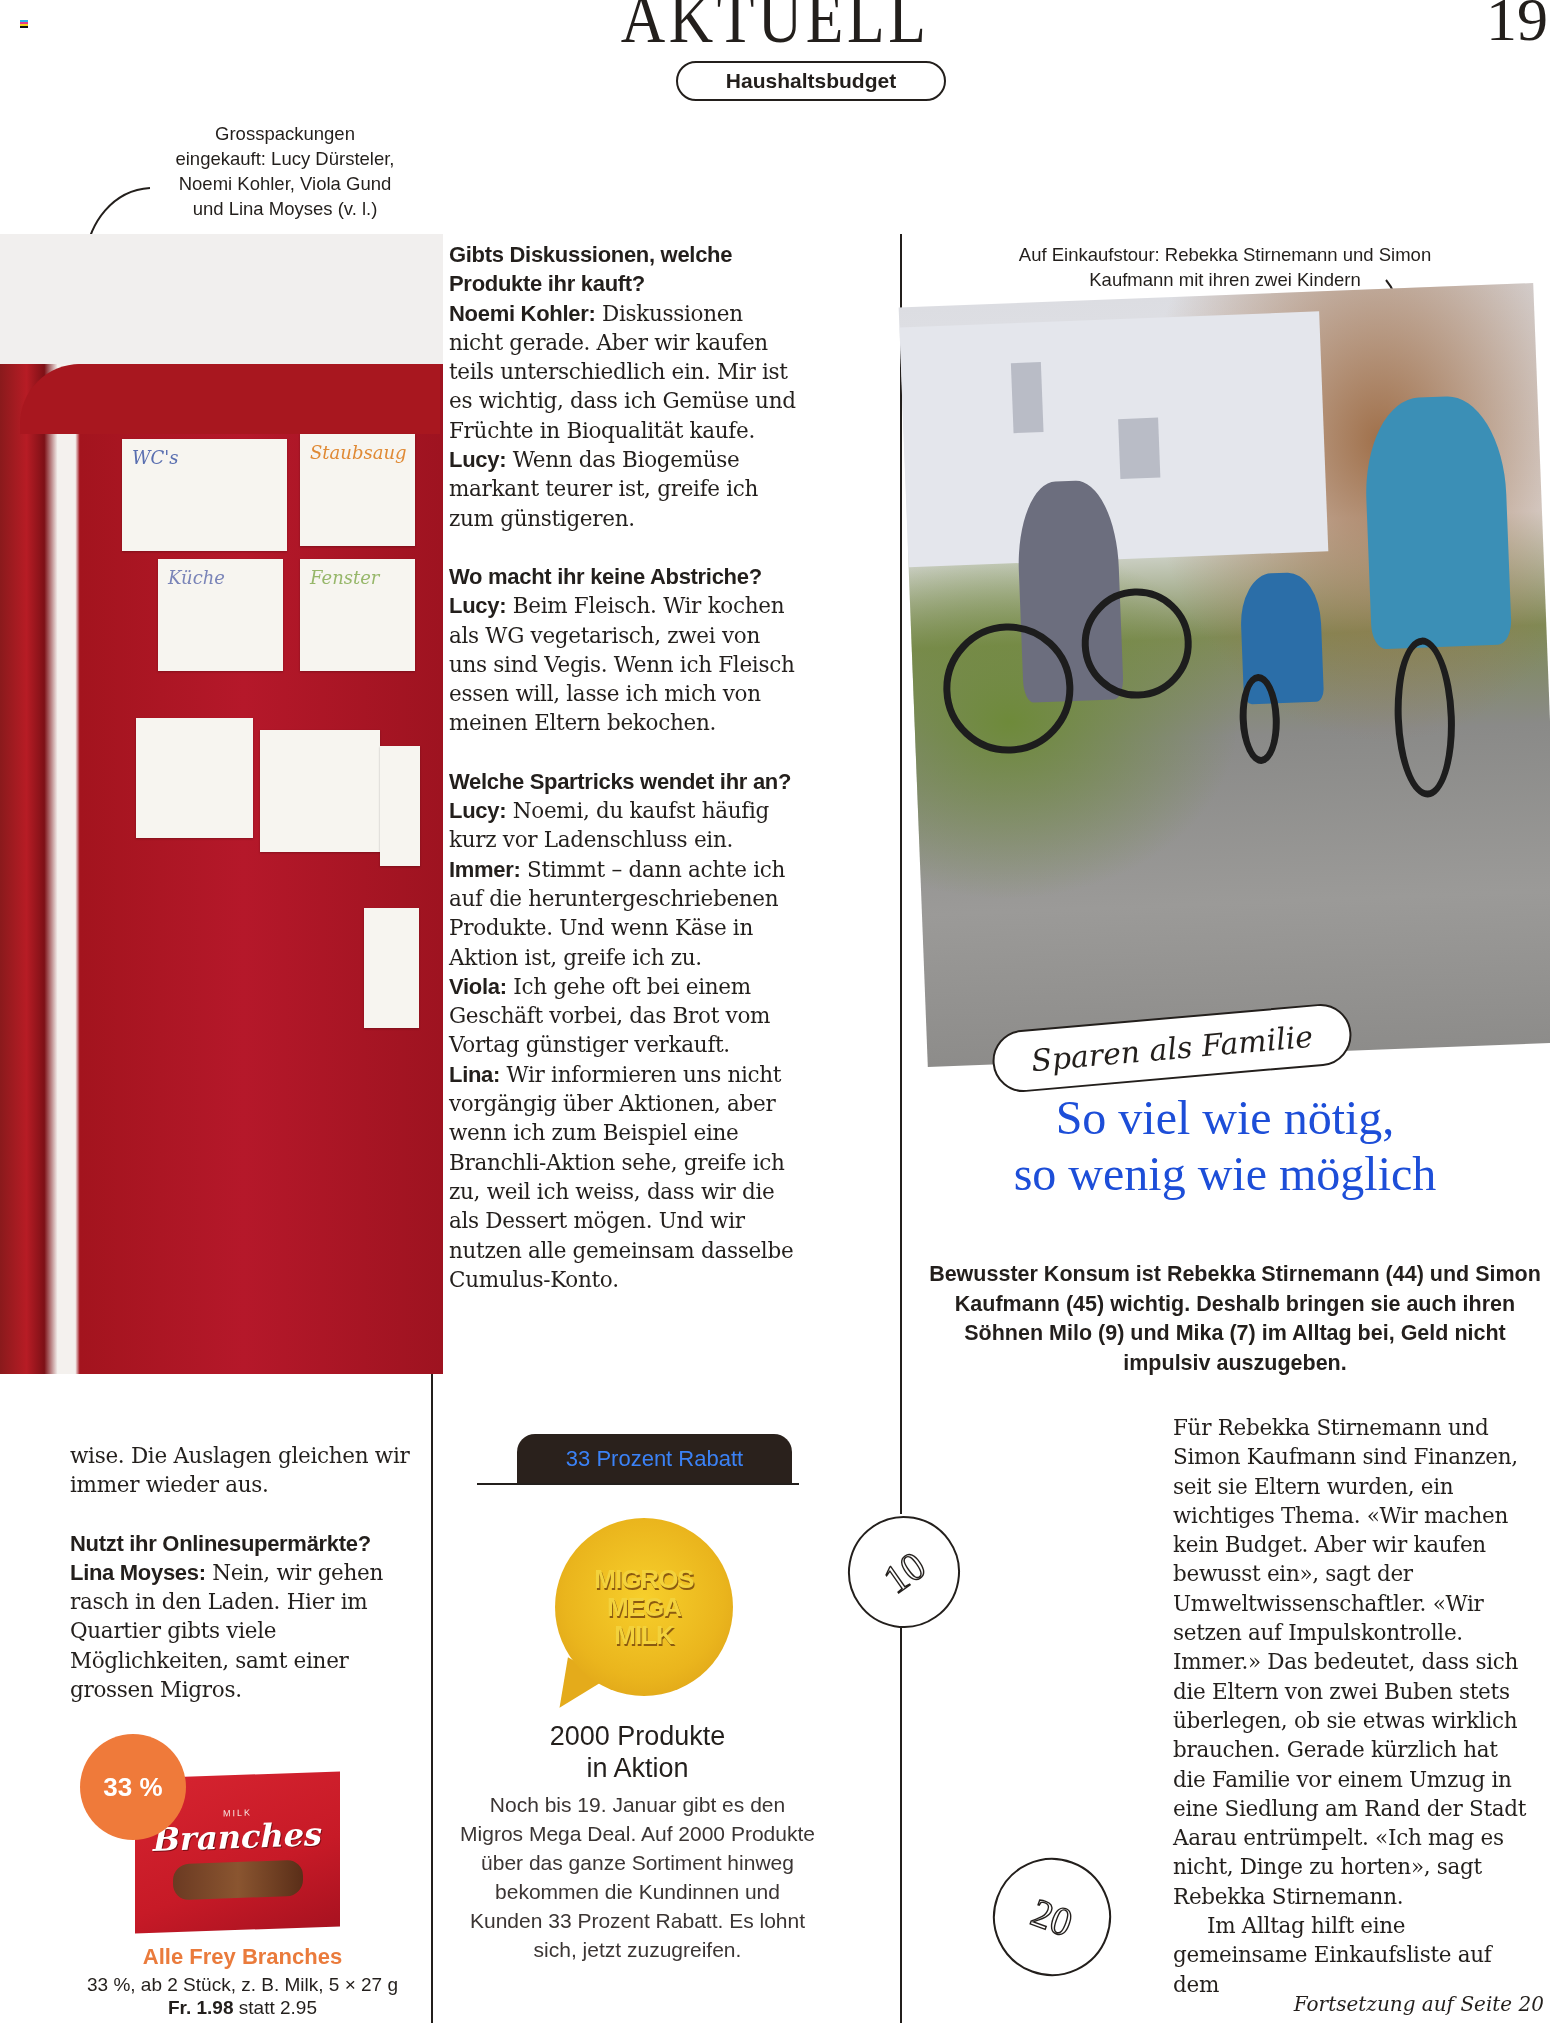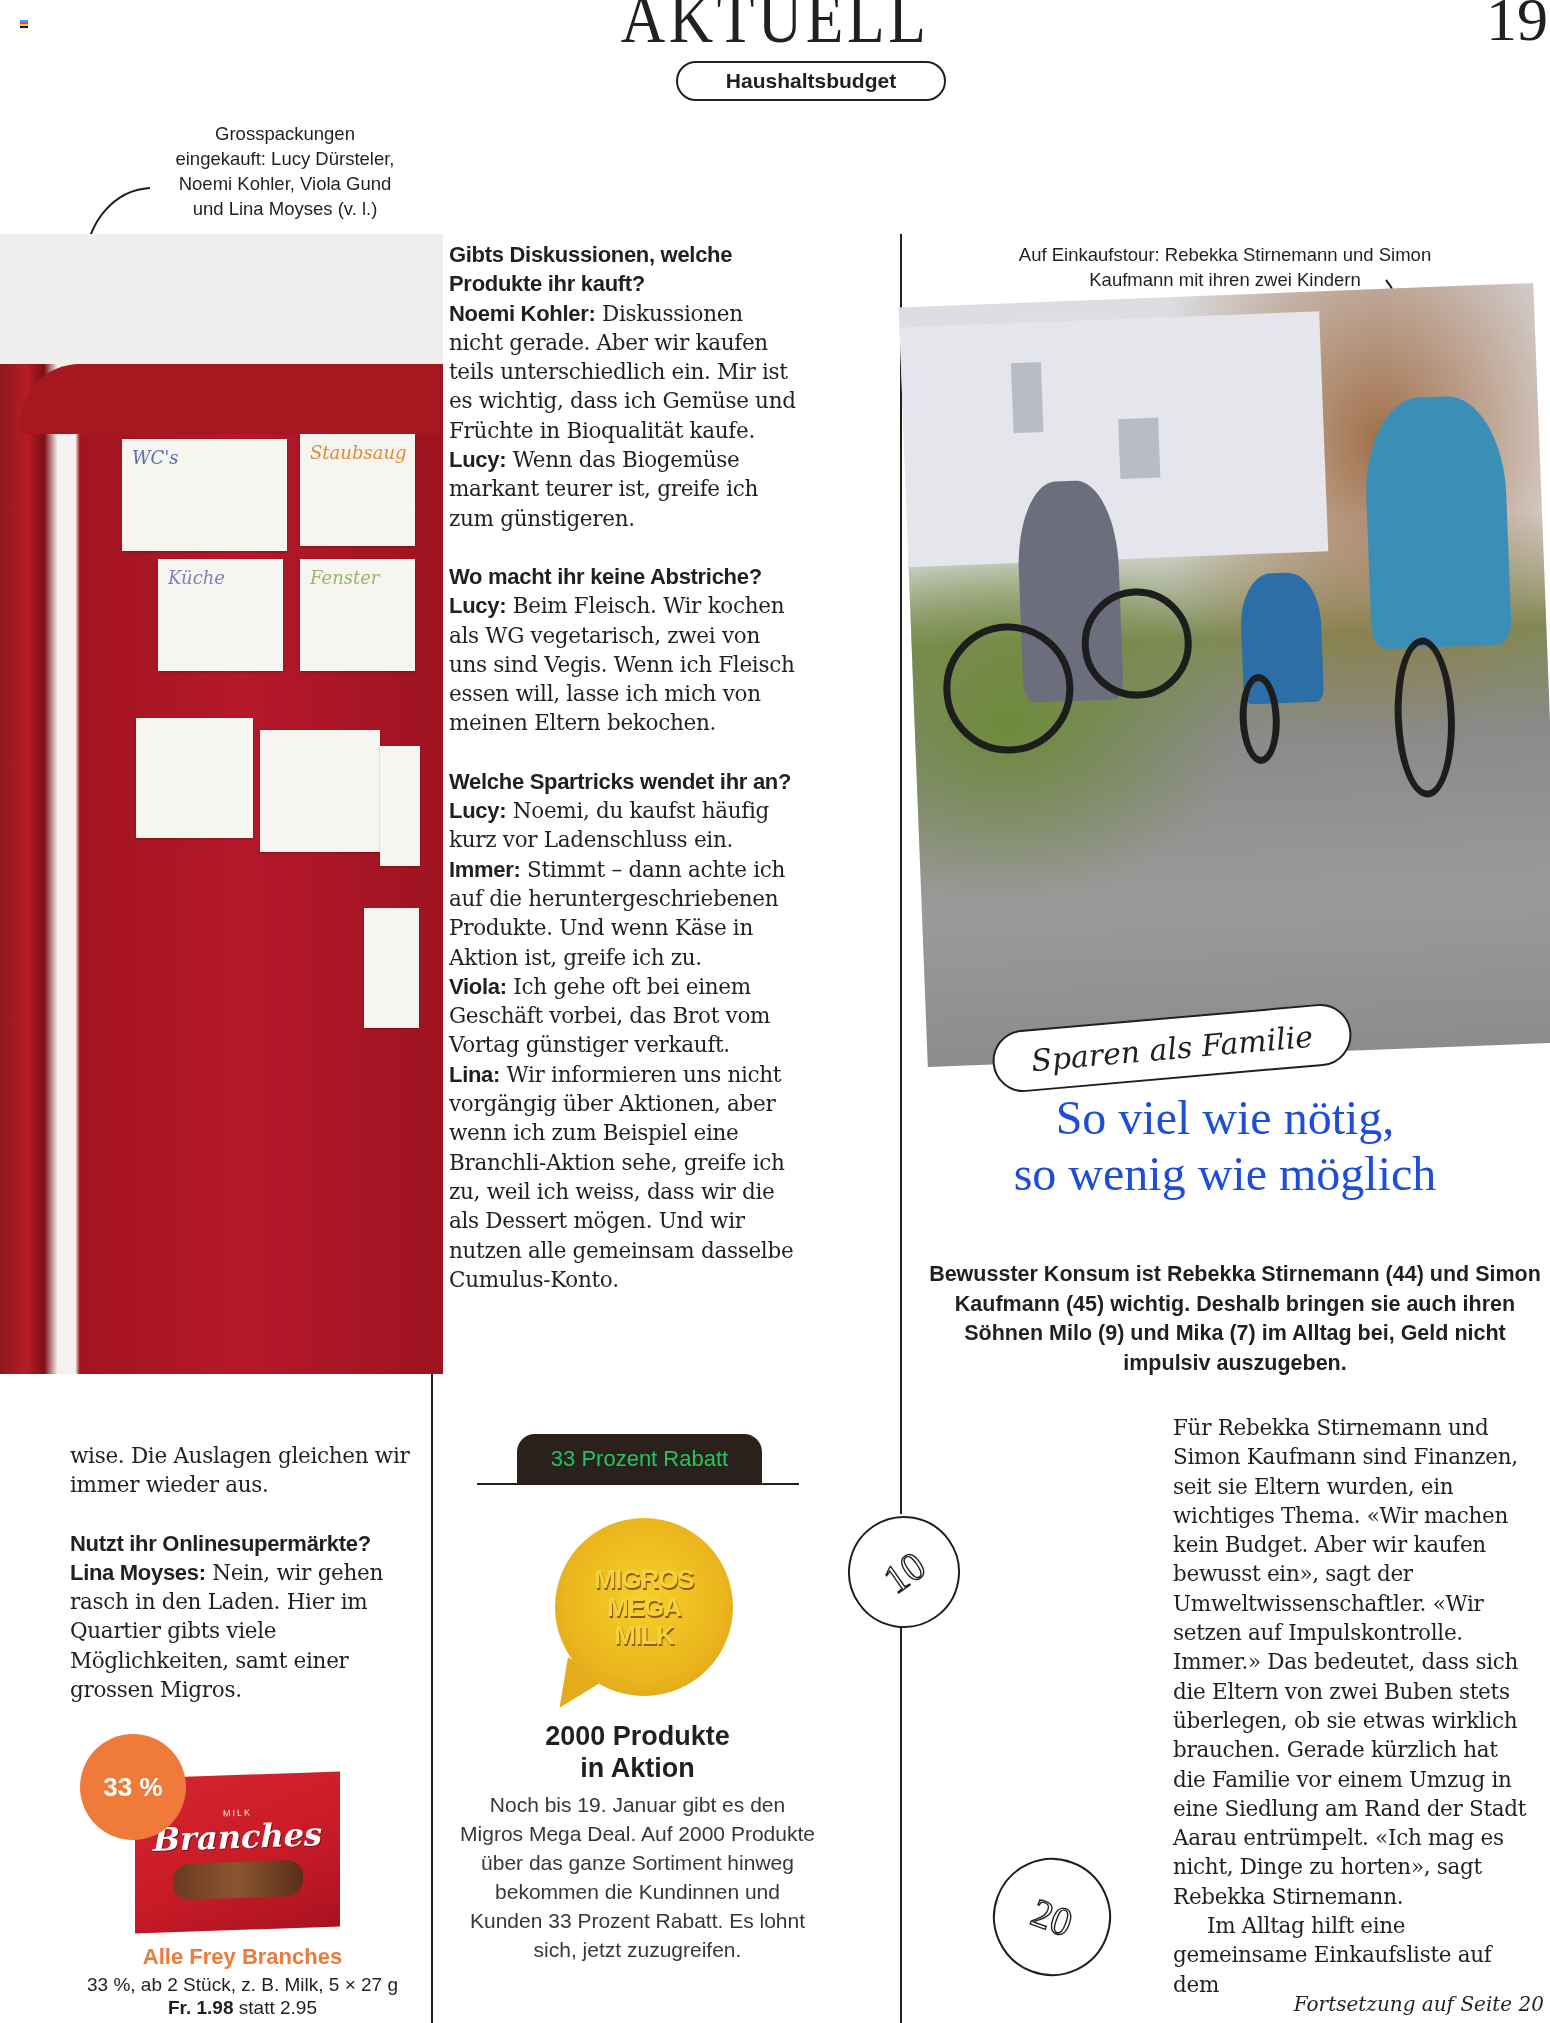--- a/index.html
+++ b/index.html
@@ -78,41 +78,41 @@
     left: 900px; width: 650px; top: 1090px; text-align: center;
     font-family: Liberation Serif, serif; font-size: 48px; line-height: 56px; color: #1d4ed8;
   }
   #lead {
     left: 925px; width: 620px; top: 1228px; text-align: center;
     font-family: "Liberation Sans", sans-serif; font-size: 21.5px; line-height: 29.5px; font-weight: 600; margin-top: 32px;
   }
 
   
   #promo-tab {
-    left: 517px; top: 1434px; width: 245px; height: 50px; background: #2a211c; color: #22c55e;
+    left: 517px; top: 1434px; width: 275px; height: 50px; background: #2a211c; color: #3b82f6;
     border-radius: 18px 18px 0 0; display: flex; align-items: center; justify-content: center;
     font-family: "Liberation Sans", sans-serif; font-size: 22px;
   }
   #promo-rule { left: 477px; top: 1483px; width: 322px; height: 2px; background: #231f1c; }
   #mega-deal {
     left: 555px; top: 1518px; width: 178px; height: 178px; border-radius: 50%;
     background: radial-gradient(circle at 50% 45%, #f7cf2b 0%, #eab51d 60%, #d89a16 100%);
     display: flex; flex-direction: column; align-items: center; justify-content: center;
     font-family: "Liberation Sans", sans-serif; font-weight: bold; color: #f3d23c;
     text-shadow: 1px 2px 0 #8b5a10; line-height: 28px;
   }
   #mega-deal span { display: block; font-size: 26px; letter-spacing: -1px; }
   #mega-tail {
     left: 553px; top: 1665px; width: 0; height: 0;
     border-left: 18px solid transparent; border-right: 26px solid transparent;
     border-top: 48px solid #e4ab1b; transform: rotate(30deg);
   }
   #promo-title {
     left: 460px; width: 355px; top: 1720px; text-align: center;
-    font-family: "Liberation Sans", sans-serif; font-weight: bold; font-size: 27px; line-height: 32px;
+    font-family: "Liberation Sans", sans-serif; font-weight: normal; font-size: 27px; line-height: 32px;
   }
   #promo-body {
     left: 460px; width: 355px; top: 1790px; text-align: center;
     font-family: "Liberation Sans", sans-serif; font-size: 21px; line-height: 29px; color: #3b3533;
   }
 
   
   #discount-badge {
     left: 80px; top: 1734px; width: 106px; height: 106px; border-radius: 50%;
     background: #ef7a3a; color: #fff; display: flex; align-items: center; justify-content: center;

